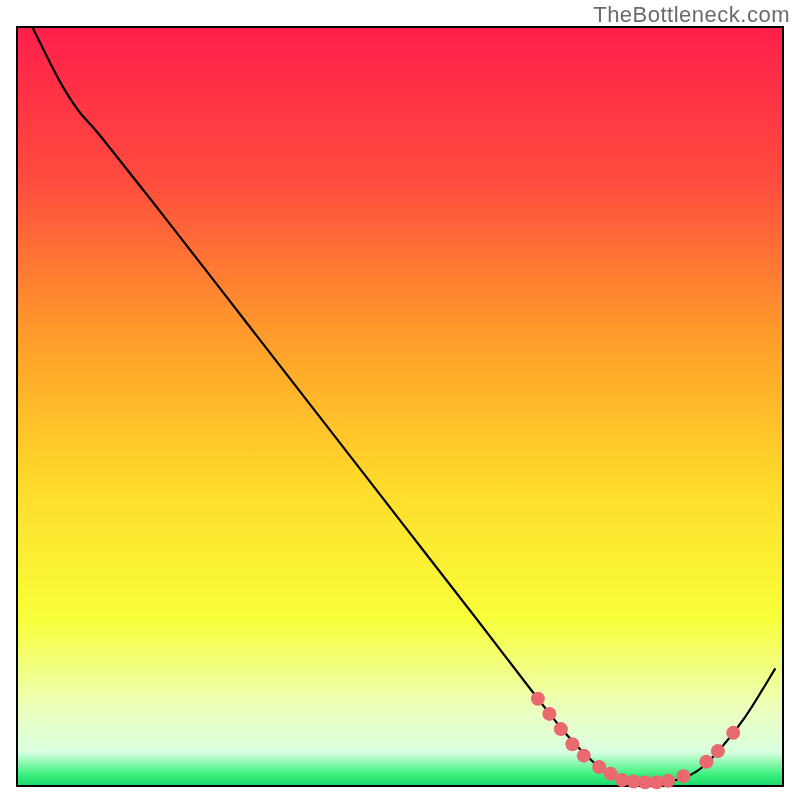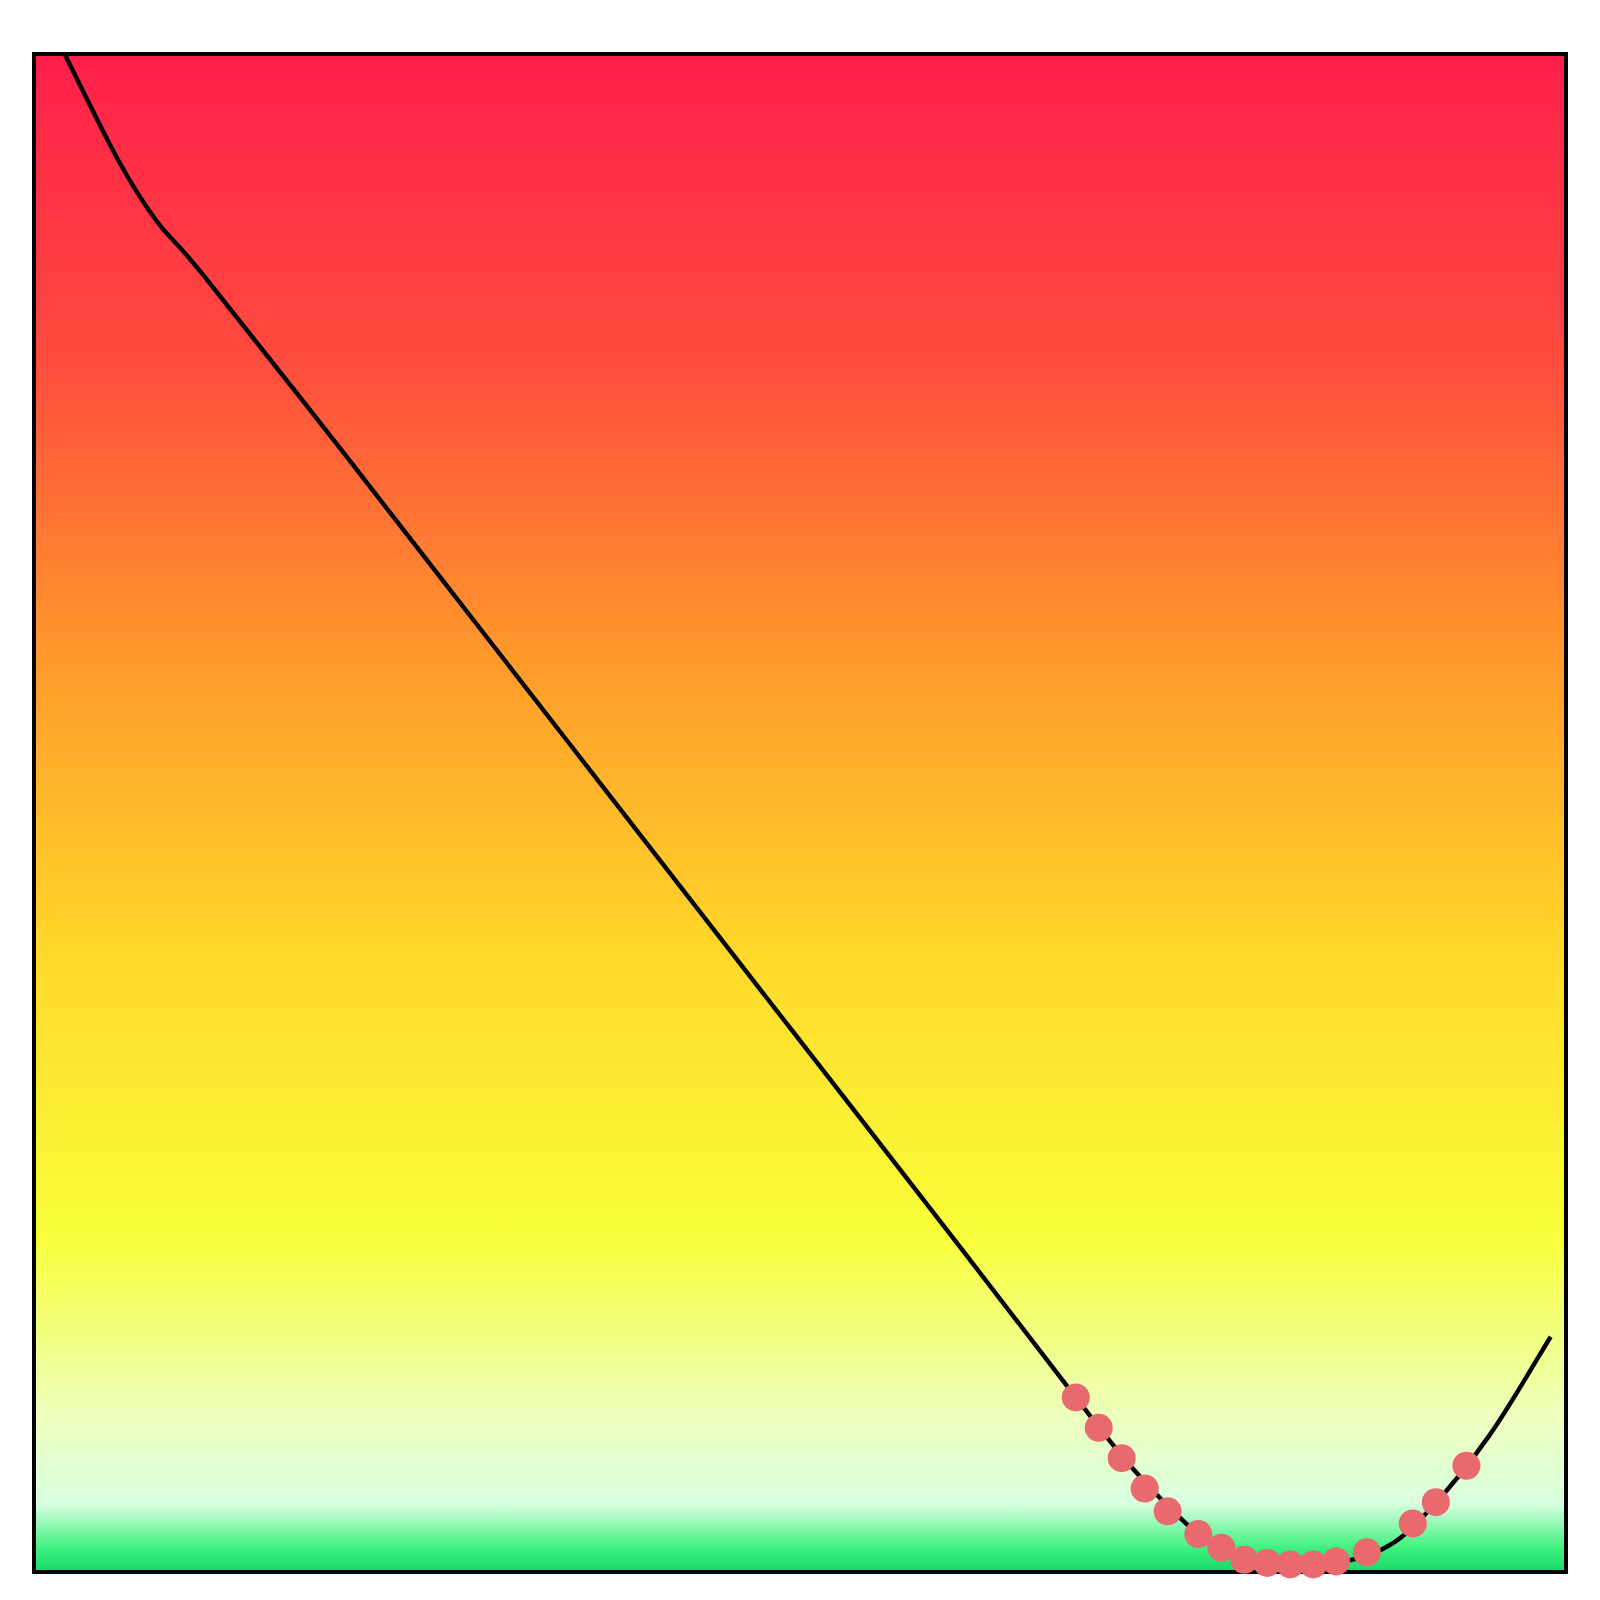--- a/index.html
+++ b/index.html
@@ -29,20 +29,21 @@
   svg {
     position: absolute;
     left: 0;
     top: 0;
   }
 </style>
 </head>
 <body>
 
 <div class="stage">
+  <div class="watermark">TheBottleneck.com</div>
   <svg id="chart-svg" width="800" height="800" viewBox="0 0 800 800">
     <defs>
       <linearGradient id="bg-grad" x1="0" y1="0" x2="0" y2="1">
           <stop offset="0.00%" stop-color="#ff1f4b"></stop>
           <stop offset="20.00%" stop-color="#ff4b3e"></stop>
           <stop offset="40.00%" stop-color="#ff9a2b"></stop>
           <stop offset="60.00%" stop-color="#ffda2a"></stop>
           <stop offset="78.00%" stop-color="#f8ff3a"></stop>
           <stop offset="90.00%" stop-color="#ecffbf"></stop>
           <stop offset="95.50%" stop-color="#d9ffe0"></stop>

